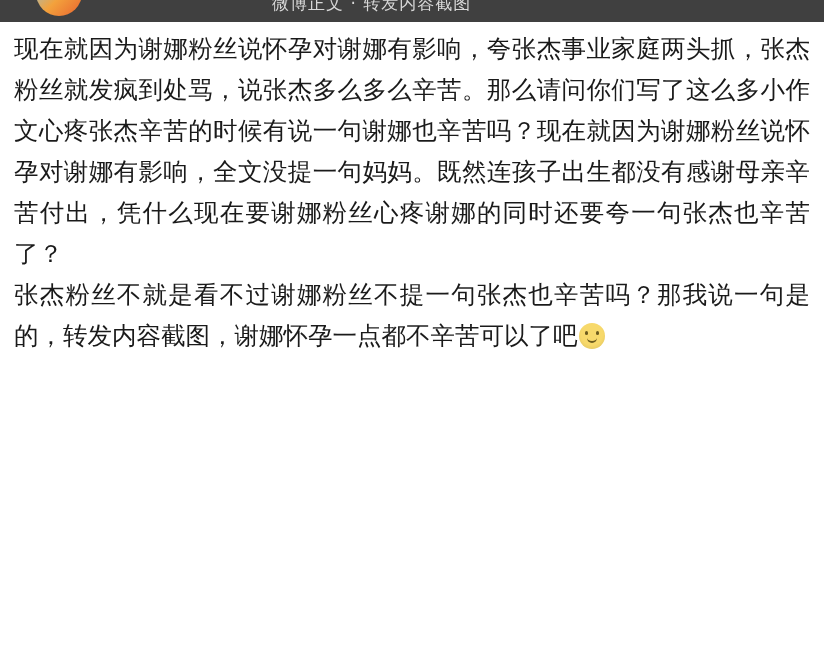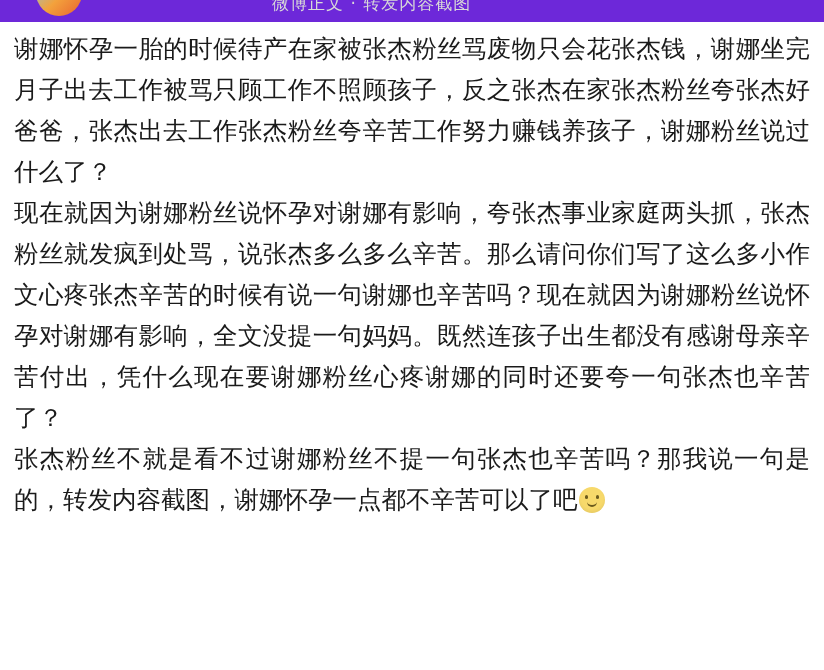--- a/index.html
+++ b/index.html
@@ -18,21 +18,21 @@
     width: 824px;
     height: 670px;
     background: #ffffff;
     box-sizing: border-box;
   }
   
   .top-strip {
     position: relative;
     height: 22px;
     width: 100%;
-    background: #6d28d9;
+    background: #404040;
     overflow: hidden;
   }
   .top-avatar {
     position: absolute;
     left: 36px;
     top: -30px;
     width: 46px;
     height: 46px;
     border-radius: 50%;
     background: linear-gradient(135deg, #7ec8f2 0%, #f3a23c 55%, #e8632f 100%);
@@ -101,18 +101,17 @@
 <body>
 
 <div class="screen">
 
   <div class="top-strip">
     <div class="top-avatar"></div>
     <div class="top-faded-text">微博正文 · 转发内容截图</div>
   </div>
 
   <div class="content">
-    <p class="para">谢娜怀孕一胎的时候待产在家被张杰粉丝骂废物只会花张杰钱，谢娜坐完月子出去工作被骂只顾工作不照顾孩子，反之张杰在家张杰粉丝夸张杰好爸爸，张杰出去工作张杰粉丝夸辛苦工作努力赚钱养孩子，谢娜粉丝说过什么了？</p>
     <p class="para">现在就因为谢娜粉丝说怀孕对谢娜有影响，夸张杰事业家庭两头抓，张杰粉丝就发疯到处骂，说张杰多么多么辛苦。那么请问你们写了这么多小作文心疼张杰辛苦的时候有说一句谢娜也辛苦吗？现在就因为谢娜粉丝说怀孕对谢娜有影响，全文没提一句妈妈。既然连孩子出生都没有感谢母亲辛苦付出，凭什么现在要谢娜粉丝心疼谢娜的同时还要夸一句张杰也辛苦了？</p>
     <p class="para"><span>张杰粉丝不就是看不过谢娜粉丝不提一句张杰也辛苦吗？那我说一句是的，转发内容截图，谢娜怀孕一点都不辛苦可以了吧</span><span class="emoji"><span></span></span></p>
   </div>
 
 </div>
 
 </body></html>

